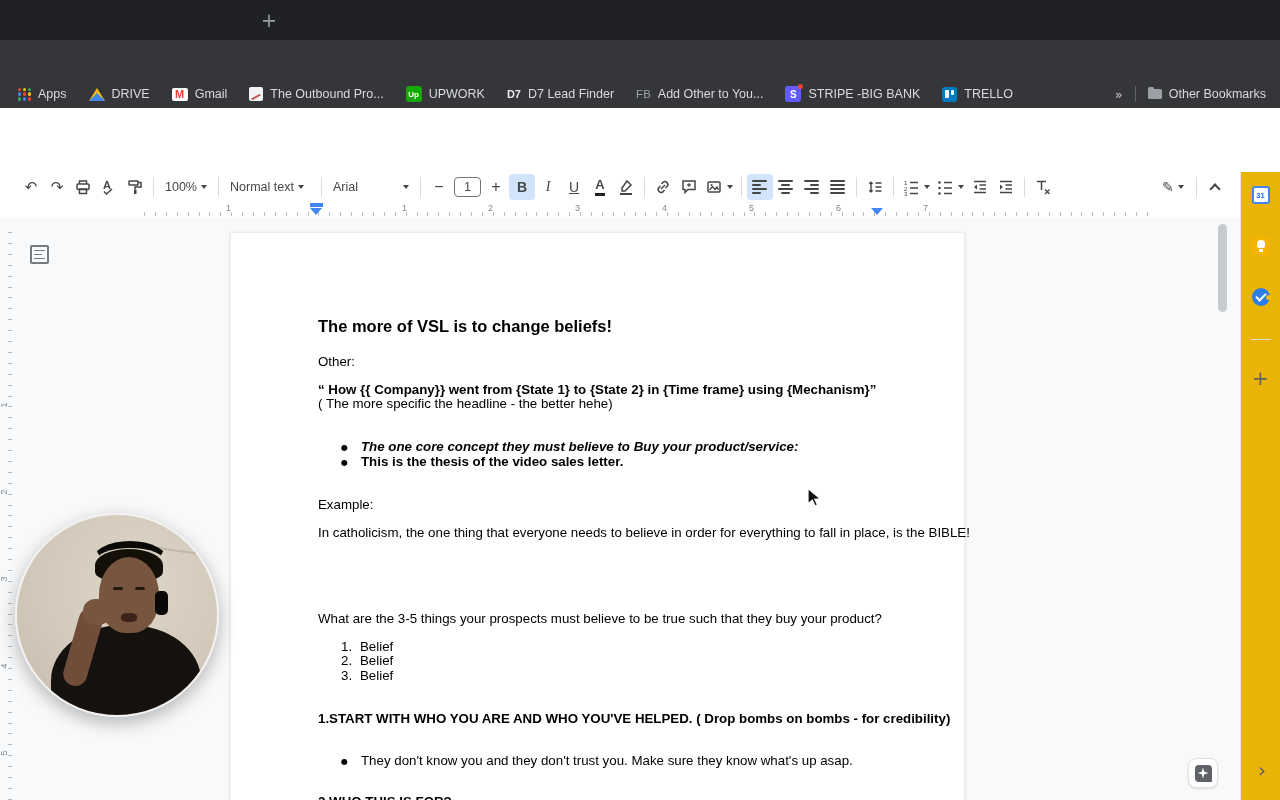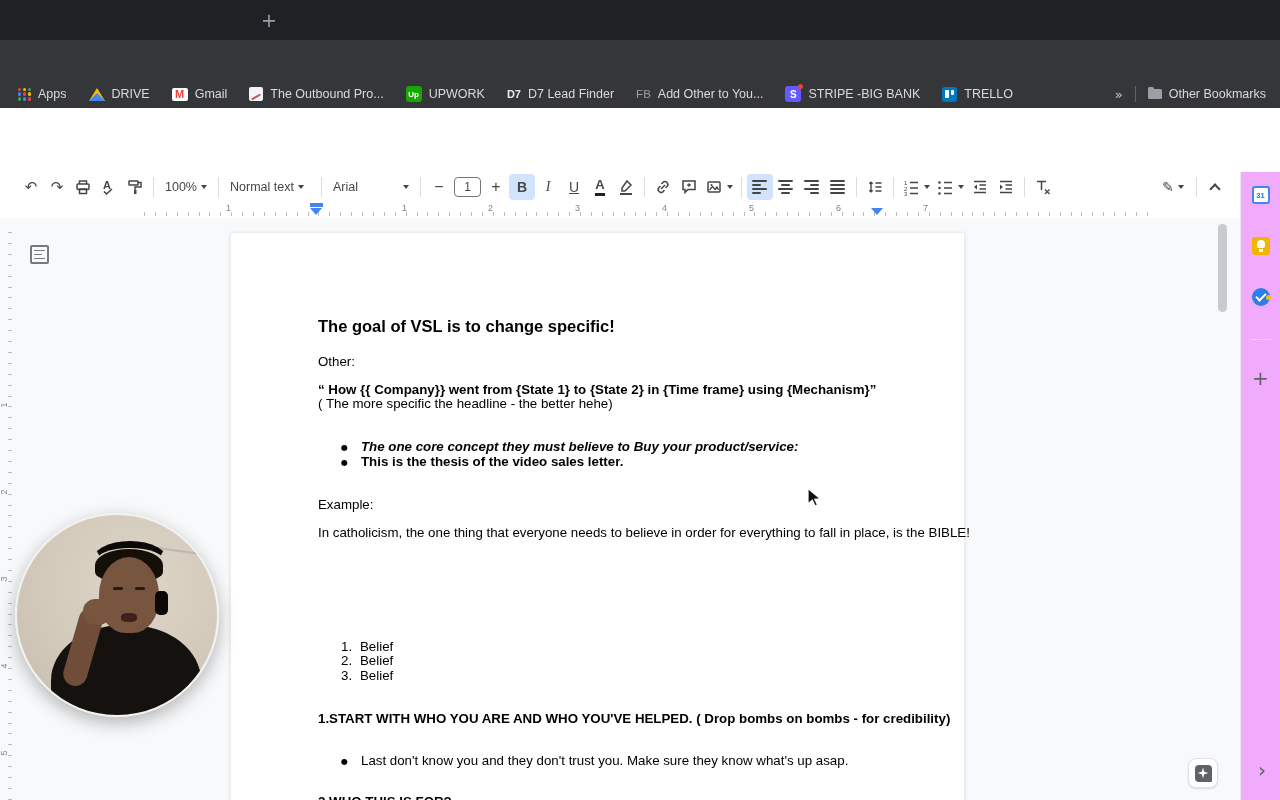--- a/index.html
+++ b/index.html
@@ -119,21 +119,21 @@
   .dl.b { font-weight:bold; }
   .dl.li { left:110px; }
   .mk-dot { display:inline-block; width:20px; font-size:8px; vertical-align:1.5px; }
   .mk-num { display:inline-block; width:19px; }
   .outline-ic { position:absolute; left:16px; top:27px; width:19px; height:19px; border:2px solid #747a80;
                 border-radius:2px; display:flex; align-items:center; justify-content:center; }
   .outline-ic .lns { width:11px; } .outline-ic .lns i { background:#747a80; height:1.4px; }
   .scrollthumb { position:absolute; left:1204px; top:6px; width:9px; height:88px; background:#c7cbd0; border-radius:5px; }
 
   
-  .sidepanel { position:absolute; right:0; top:172px; width:40px; height:628px; background:#f0abfc;
+  .sidepanel { position:absolute; right:0; top:172px; width:40px; height:628px; background:#eab308;
                border-left:1px solid #e7e9ec; display:flex; flex-direction:column; align-items:center; padding-top:14px; }
   .sp-item { margin-bottom:33px; }
   .cal { width:18px; height:18px; border:2px solid #4285f4; border-radius:3px; background:#fff;
          display:flex; align-items:center; justify-content:center; font-size:7.5px; font-weight:bold; color:#1a73e8; }
   .keep { width:18px; height:18px; background:#f5b400; border-radius:3px; position:relative; }
   .keep:before { content:""; position:absolute; left:5px; top:3px; width:8px; height:8px; background:#fff;
                  border-radius:50% 50% 2px 2px; }
   .keep:after { content:""; position:absolute; left:7px; top:12px; width:4px; height:2.5px; background:#fff; }
   .tasks { width:18px; height:18px; border-radius:50%; background:#2b7de9; position:relative; }
   .tasks:before { content:""; position:absolute; right:-1px; top:7px; width:5px; height:5px;
@@ -568,44 +568,45 @@
   <div class="docarea">
     <span class="outline-ic">
       <span class="lns">
           <i style="width:11px"></i>
           <i style="width:8px"></i>
           <i style="width:11px"></i>
         </span>
     </span>
 
     <div class="page">
-      <div class="dl h1" style="top:84px;">The goal of VSL is to change specific!</div>
+      <div class="dl h1" style="top:84px;">The more of VSL is to change beliefs!</div>
       <div class="dl" style="top:121px;">Other:</div>
       <div class="dl b" style="top:149px;">“ How {{ Company}} went from {State 1} to {State 2} in {Time frame} using {Mechanism}”</div>
       <div class="dl" style="top:163px;">( The more specific the headline - the better hehe)</div>
       <div class="dl li b" style="top:206px;font-style:italic;">
         <span class="mk-dot g">●</span><span>The one core concept they must believe to Buy your product/service:</span>
       </div>
       <div class="dl li b" style="top:221px;">
         <span class="mk-dot g">●</span><span>This is the thesis of the video sales letter.</span>
       </div>
       <div class="dl" style="top:264px;">Example:</div>
       <div class="dl" style="top:292px;">In catholicism, the one thing that everyone needs to believe in order for everything to fall in place, is the BIBLE!</div>
+      <div class="dl" style="top:378px;">What are the 3-5 things your prospects must believe to be true such that they buy your product?</div>
       <div class="dl li" style="top:406px;">
         <span class="mk-num">1.</span><span>Belief</span>
       </div>
       <div class="dl li" style="top:420px;">
         <span class="mk-num">2.</span><span>Belief</span>
       </div>
       <div class="dl li" style="top:435px;">
         <span class="mk-num">3.</span><span>Belief</span>
       </div>
       <div class="dl b" style="top:478px;">1.START WITH WHO YOU ARE AND WHO YOU'VE HELPED. ( Drop bombs on bombs - for credibility)</div>
       <div class="dl li" style="top:520px;">
-        <span class="mk-dot g">●</span><span>Last don't know you and they don't trust you. Make sure they know what's up asap.</span>
+        <span class="mk-dot g">●</span><span>They don't know you and they don't trust you. Make sure they know what's up asap.</span>
       </div>
       <div class="dl b" style="top:561px;">2.WHO THIS IS FOR?</div>
     </div>
 
     <div class="scrollthumb"></div>
   </div>
 
   <div class="vruler">
     <div class="vticks"></div>
     <span class="vnum" style="top:182px;">1</span>

